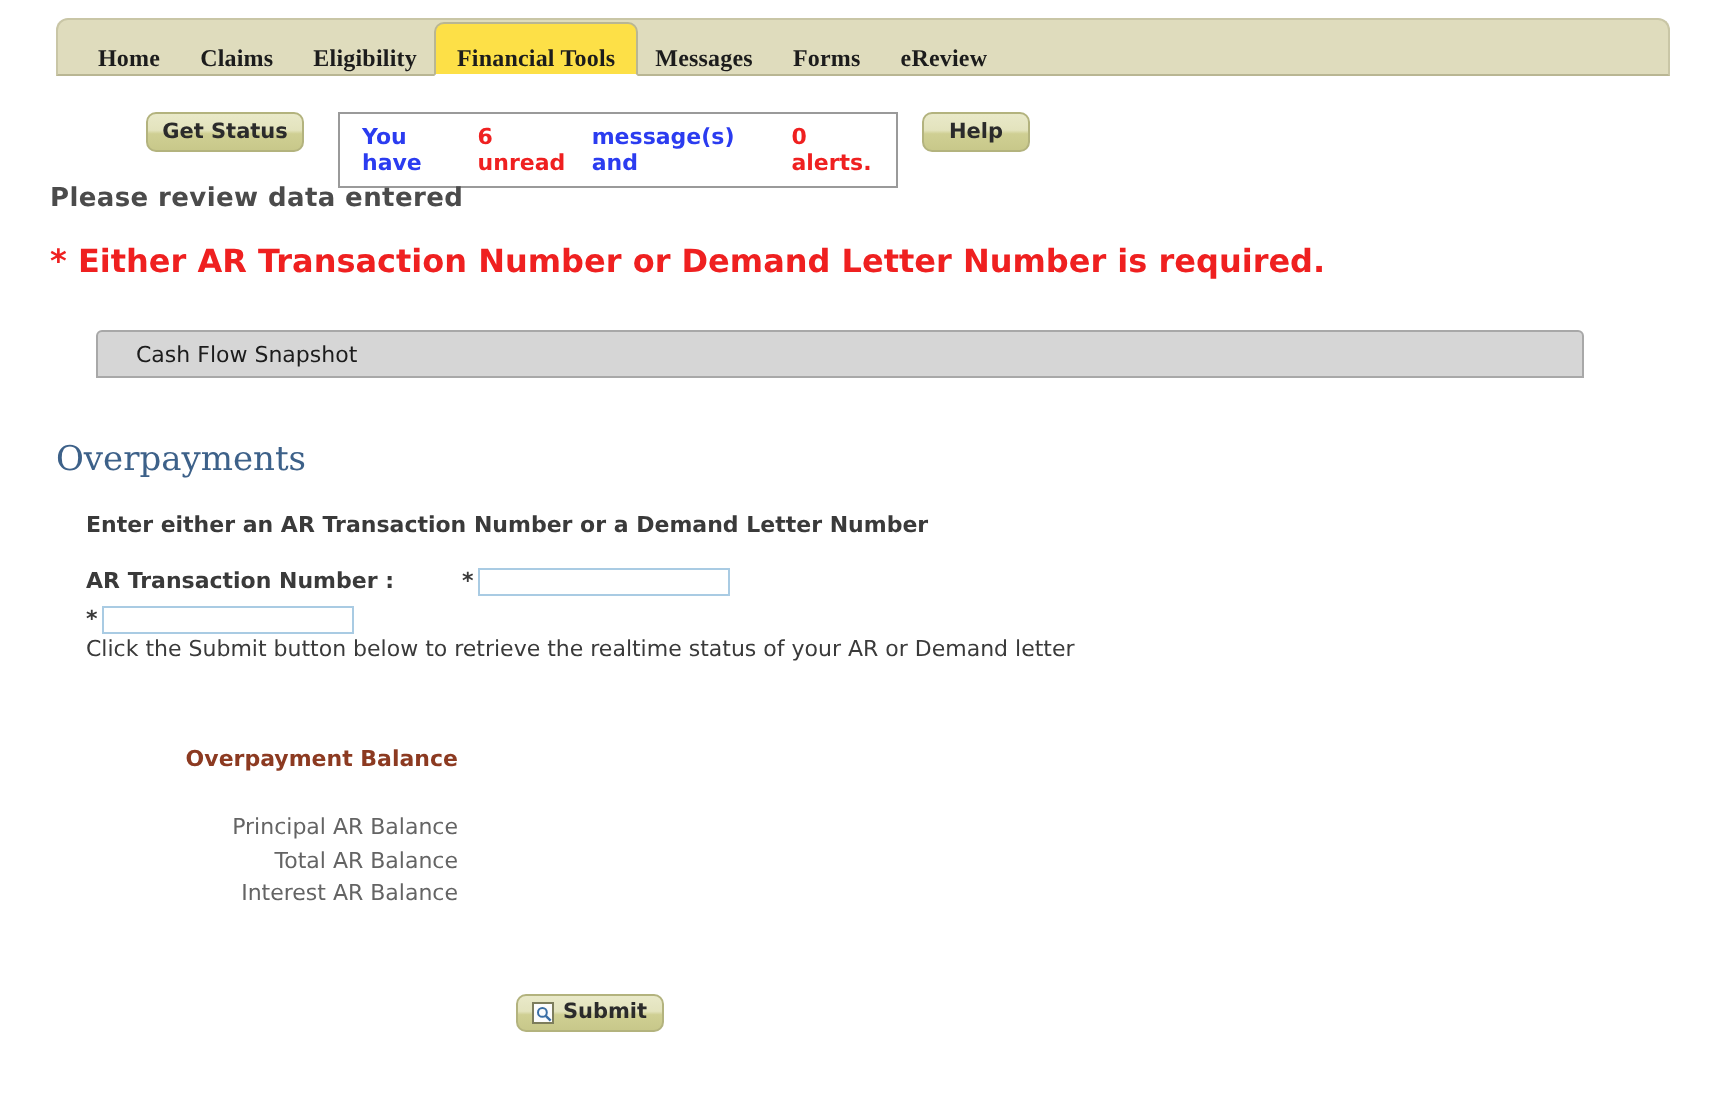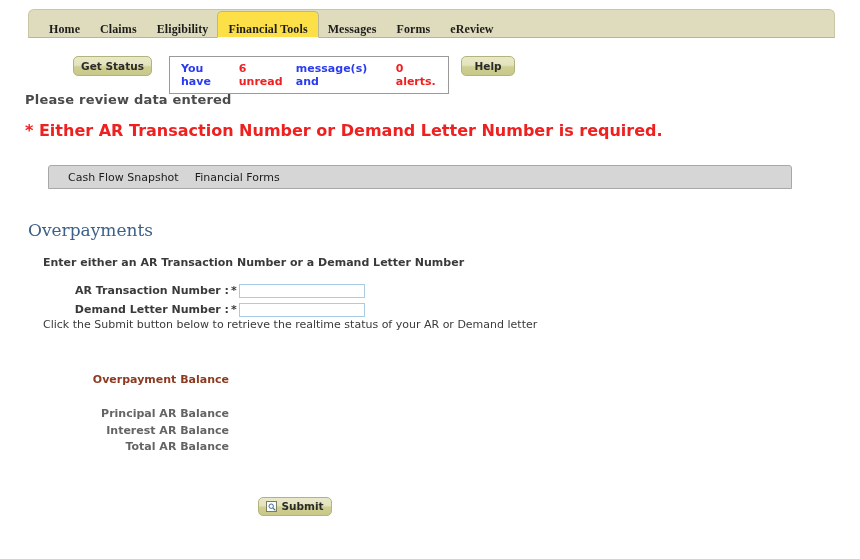--- a/index.html
+++ b/index.html
@@ -197,21 +197,20 @@
     width: 400px;
   }
   .form-row {
     display: flex;
     align-items: center;
     height: 17px;
     margin-bottom: 2px;
   }
   .form-label {
     width: 188px;
-    text-align: right;
     font-size: 11px;
     font-weight: bold;
     color: #3a3a3a;
     padding-right: 2px;
     box-sizing: border-box;
   }
   .req-star {
     width: 8px;
     font-size: 11px;
     font-weight: bold;
@@ -252,21 +251,21 @@
   }
   .balance-list {
     position: absolute;
     left: 0px;
     top: 406px;
     width: 229px;
     text-align: right;
   }
   .balance-row {
     font-size: 11px;
-    font-weight: bold;
+    font-weight: normal;
     color: #646464;
     line-height: 16.5px;
   }
 
   
   #submit-btn {
     position: absolute;
     left: 258px;
     top: 497px;
     width: 74px;
@@ -332,50 +331,46 @@
   </div>
 </div>
 
 <div class="page-heading">Please review data entered</div>
 <div class="required-note">* Either AR Transaction Number or Demand Letter Number is required.</div>
 
 <div class="subtab-wrap">
   <div class="subtab-bar" id="subtab-bar">
       <div class="subtab">
         <span>Cash Flow Snapshot</span>
-      </div>
-      <div class="subtab">
-        <span>Financial Forms</span>
       </div>
     </div>
 </div>
 
 <div class="section-title">Overpayments</div>
 <div class="intro-text">Enter either an AR Transaction Number or a Demand Letter Number</div>
 
 <div class="form-rows" id="form-rows">
     <div class="form-row">
       <div class="form-label">AR Transaction Number :</div>
       <div class="req-star">*</div>
       <input type="text" class="text-input" placeholder="" style="">
     </div>
     <div class="form-row">
-      <div class="form-label">Demand Letter Number :</div>
       <div class="req-star">*</div>
       <input type="text" class="text-input" placeholder="" style="">
     </div>
   </div>
 
 <div class="submit-hint">Click the Submit button below to retrieve the realtime status of your AR or Demand letter</div>
 
 <div class="balance-title">Overpayment Balance</div>
 <div class="balance-list" id="balance-list">
     <div class="balance-row"><span>Principal AR Balance</span></div>
+    <div class="balance-row"><span>Total AR Balance</span></div>
     <div class="balance-row"><span>Interest AR Balance</span></div>
-    <div class="balance-row"><span>Total AR Balance</span></div>
   </div>
 
 <div class="btn-olive" id="submit-btn">
   <span class="magnifier">
     <svg width="8" height="8" viewBox="0 0 8 8" xmlns="http://www.w3.org/2000/svg">
       <circle cx="3.2" cy="3.2" r="2.2" fill="none" stroke="#3a6ea5" stroke-width="1"></circle>
       <line x1="4.9" y1="4.9" x2="7.3" y2="7.3" stroke="#3a6ea5" stroke-width="1.2"></line>
     </svg>
   </span>
   <span>Submit</span>

